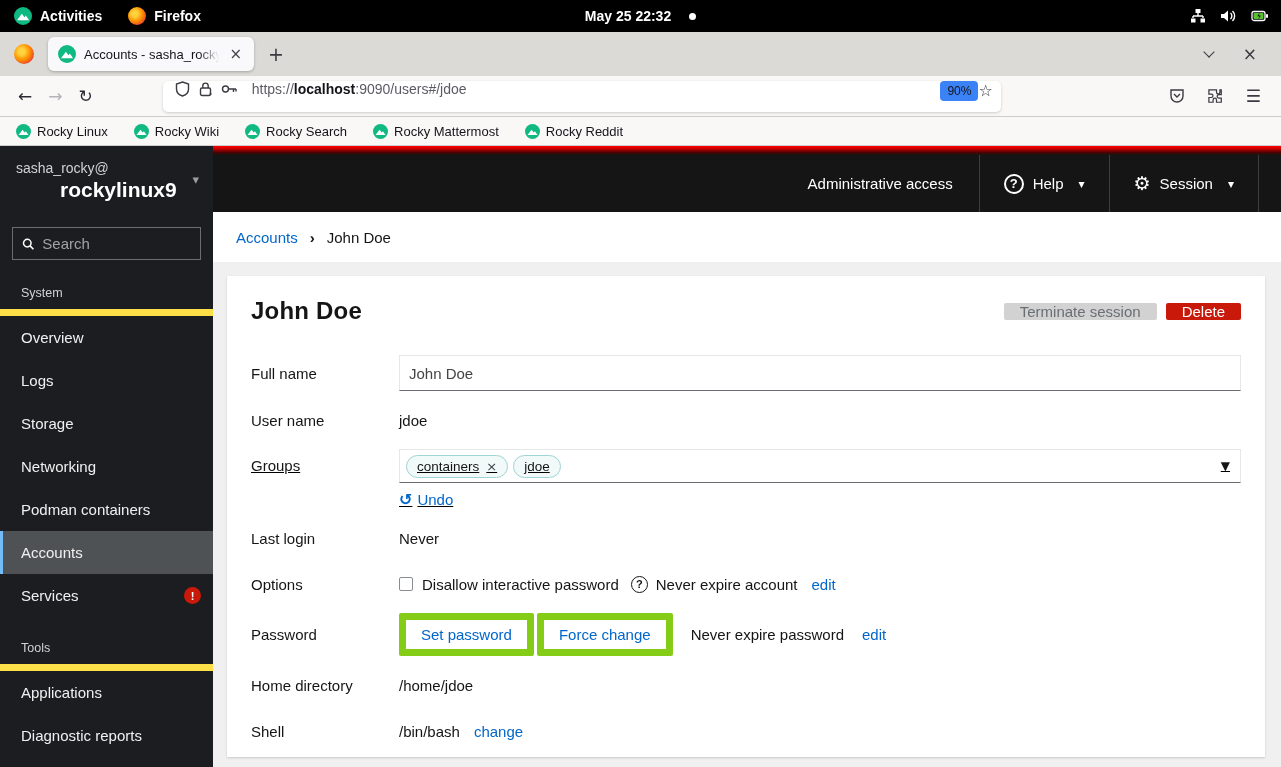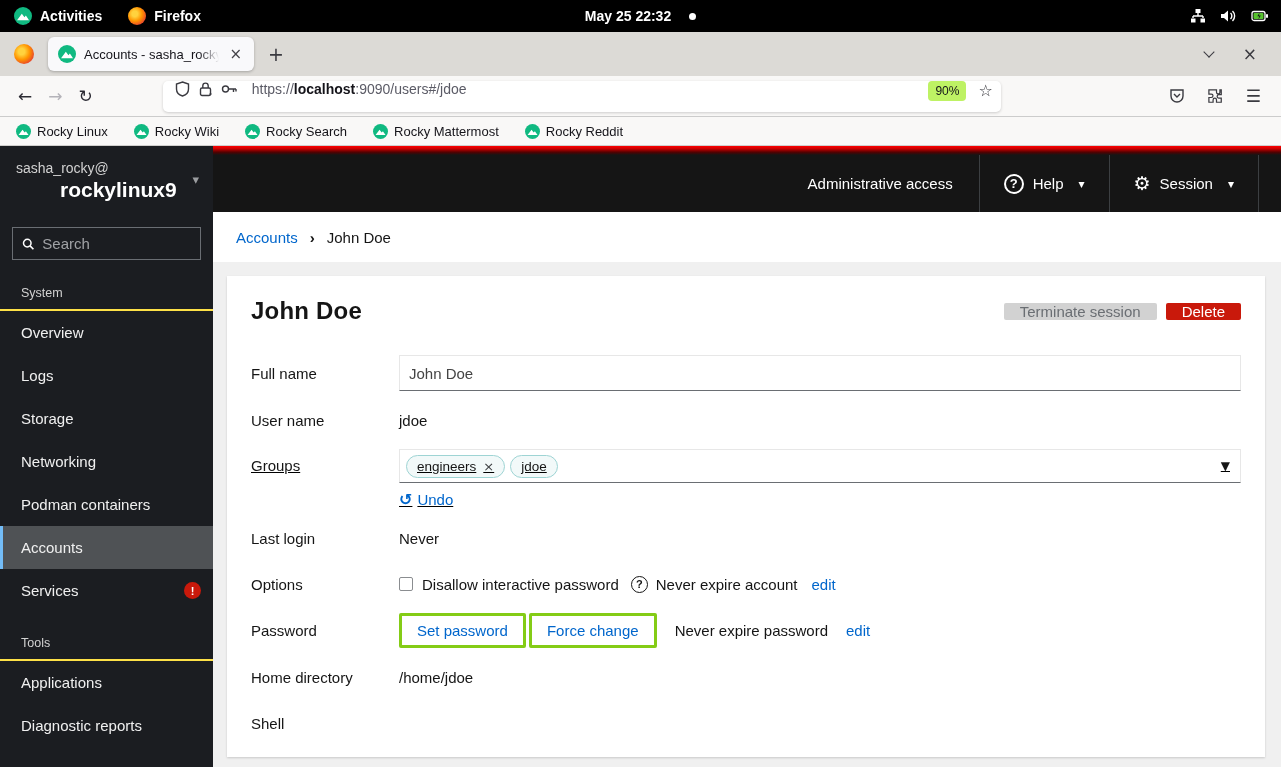--- a/index.html
+++ b/index.html
@@ -41,22 +41,22 @@
   .toolbar { height:41px; background:#f9f8f7; border-bottom:1px solid #ccc; display:flex;
     align-items:center; padding:0 10px; flex:none; }
   .nav-btns { display:flex; align-items:center; gap:16px; padding:0 8px; font-size:17px; color:#2b2a33; }
   .nav-btn { cursor:pointer; }
   .nav-btn.disabled { color:#b4b3b9; }
   .url-box { margin-left:62px; width:838px; height:31px; background:#fff; border-radius:5px;
     box-shadow:0 1px 3px rgba(0,0,0,.18); display:flex; align-items:flex-start; padding:0 8px; }
   .url-icons { display:flex; align-items:center; gap:9px; padding:0 6px 0 4px; }
   .url-text { font-size:14px; color:#5b5b66; margin-left:8px; flex:1; white-space:nowrap; overflow:hidden; }
   .url-text b { color:#15141a; font-weight:bold; }
-  .zoom-badge { background:#bef264; border-radius:4px; font-size:12px; color:#15141a;
-    padding:3px 7px; margin-right:12px; cursor:pointer; }
+  .zoom-badge { background:#3b82f6; border-radius:4px; font-size:12px; color:#15141a;
+    padding:3px 7px; margin-right:0; cursor:pointer; }
   .star { font-size:16px; color:#3a3a40; cursor:pointer; }
   .tbr-icons { margin-left:auto; display:flex; align-items:center; gap:22px; padding-right:10px; color:#3a3a40; }
   .tbr-icons svg { display:block; }
   .hamburger { font-size:17px; cursor:pointer; }
 
   
   .bookmarks { height:29px; background:#f9f8f7; border-bottom:1px solid #d0cfcd; display:flex;
     align-items:center; gap:26px; padding:0 16px; flex:none; }
   .bm { display:flex; align-items:center; gap:6px; font-size:13px; color:#15141a; cursor:pointer; }
   .bm .rocky-ic { width:15px; height:15px; }
@@ -70,21 +70,21 @@
     justify-content:space-between; cursor:pointer; }
   .host-user { font-size:14px; color:#d2d2d2; line-height:1.45; }
   .host-name { font-size:21px; color:#fff; font-weight:bold;margin-left:44px; }
   .host-caret { color:#9b9da0; font-size:13px; margin-top:14px; }
   .side-search { margin:15px 12px 0 12px; height:33px; border:1px solid #6a6e73; background:transparent;
     display:flex; align-items:center; padding:0 9px; gap:8px; }
   .side-search input { background:transparent; border:none; outline:none; color:#d2d2d2;
     font-size:15px; width:100%; font-family:inherit; }
   .side-search input::placeholder { color:#a0a2a5; }
   .nav { margin-top:14px; overflow:hidden; }
-  .nav-title { font-size:12.5px; color:#d2d2d2; padding:12px 0 9px 21px; border-bottom:2px solid #fde047; }
+  .nav-title { font-size:12.5px; color:#d2d2d2; padding:12px 0 9px 21px; border-bottom:7px solid #fde047; }
   .nav-item { height:43px; display:flex; align-items:center; padding-left:21px; padding-right:12px;
     font-size:15px; color:#f0f0f0; cursor:pointer; }
   .nav-item.active { background:#4f5255; border-left:3px solid #73bcf7; padding-left:18px; }
   .nav-badge { margin-left:auto; width:17px; height:17px; border-radius:50%; background:#c9190b;
     color:#fff; font-size:11px; font-weight:bold; display:flex; align-items:center; justify-content:center; }
   .nav-gap { height:12px; }
 
   
   .main { flex:1; display:flex; flex-direction:column; min-width:0; }
   .masthead { height:66px; flex:none; background:#151515; display:flex; flex-direction:column; }
@@ -106,21 +106,21 @@
   .crumb-cur { color:#151515; }
 
   .content { flex:1; background:#f0f0f0; padding:14px 16px 0 14px; min-height:0; }
   .card { background:#fff; height:481px; box-shadow:0 1px 2px rgba(3,3,3,.16); padding:21px 24px; overflow:hidden; }
   .card-head { display:flex; align-items:center; justify-content:space-between; }
   .page-title { font-size:24px; font-weight:bold; color:#151515; letter-spacing:.2px; }
   .head-actions { display:flex; gap:9px; }
   .btn { font-size:15px; padding:0 16px; border-radius:2px; border:none; cursor:pointer; font-family:inherit;text-align:center; }
   .btn-disabled { background:#d2d2d2; color:#6a6e73; cursor:default; }
   .btn-danger { background:#c9190b; color:#fff; }
-  .btn-secondary { background:#fff; color:#0066cc; border:3px solid #84cc16; border-radius:2px;
+  .btn-secondary { background:#fff; color:#0066cc; border:7px solid #84cc16; border-radius:2px;
     font-size:15px; padding:6px 15px; cursor:pointer; font-family:inherit; }
 
   .form { margin-top:30px; }
   .frow { display:flex; align-items:center; margin-bottom:12px; min-height:34px; }
   .frow.top { align-items:flex-start;text-decoration:underline; }
   .flabel { width:148px; flex:none; font-size:15px; color:#151515; }
   .frow.top .flabel { padding-top:8px; }
   .fvalue { flex:1; font-size:15px; color:#151515; display:flex; align-items:center; min-width:0; }
   .fvalue.col { flex-direction:column; align-items:stretch; }
   .text-input { width:100%; height:36px; border:1px solid #e7e7e7; border-bottom:1px solid #6a6e73;
@@ -376,21 +376,21 @@
             <div class="frow">
               <div class="flabel">User name</div>
               <div class="fvalue">jdoe</div>
             </div>
 
             <div class="frow top">
               <div class="flabel">Groups</div>
               <div class="fvalue col">
                 <div class="group-box">
                   <span class="chip">
-                    <span>engineers</span>
+                    <span>containers</span>
                     <span class="chip-x uni">×</span>
                   </span>
                   <span class="chip">
                     <span>jdoe</span>
                   </span>
                   <span class="gb-caret uni">▼</span>
                 </div>
                 <div class="undo-row">
                   <span class="undo-ic uni">↺</span>
                   <span class="link">Undo</span>
@@ -429,19 +429,24 @@
               </div>
             </div>
 
             <div class="frow">
               <div class="flabel">Home directory</div>
               <div class="fvalue">/home/jdoe</div>
             </div>
 
             <div class="frow">
               <div class="flabel">Shell</div>
+              <div class="fvalue">
+                <span>/bin/bash</span>
+                <span class="gap14"></span>
+                <span class="link">change</span>
+              </div>
             </div>
           </div>
         </div>
       </div>
     </div>
   </div>
 </div>
 
 </body></html>

